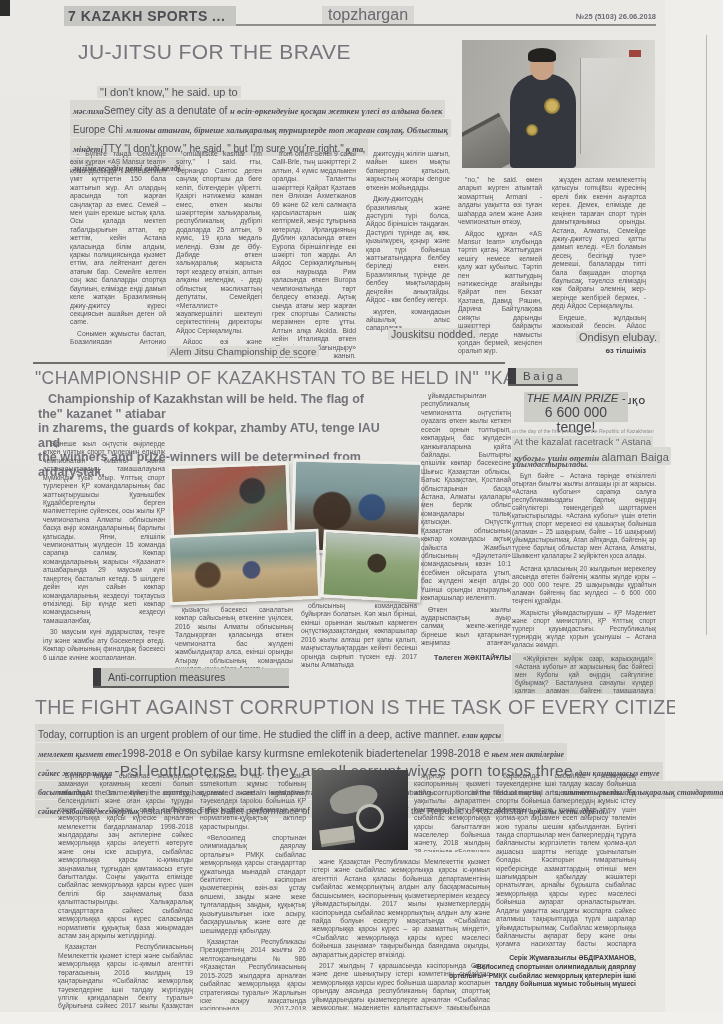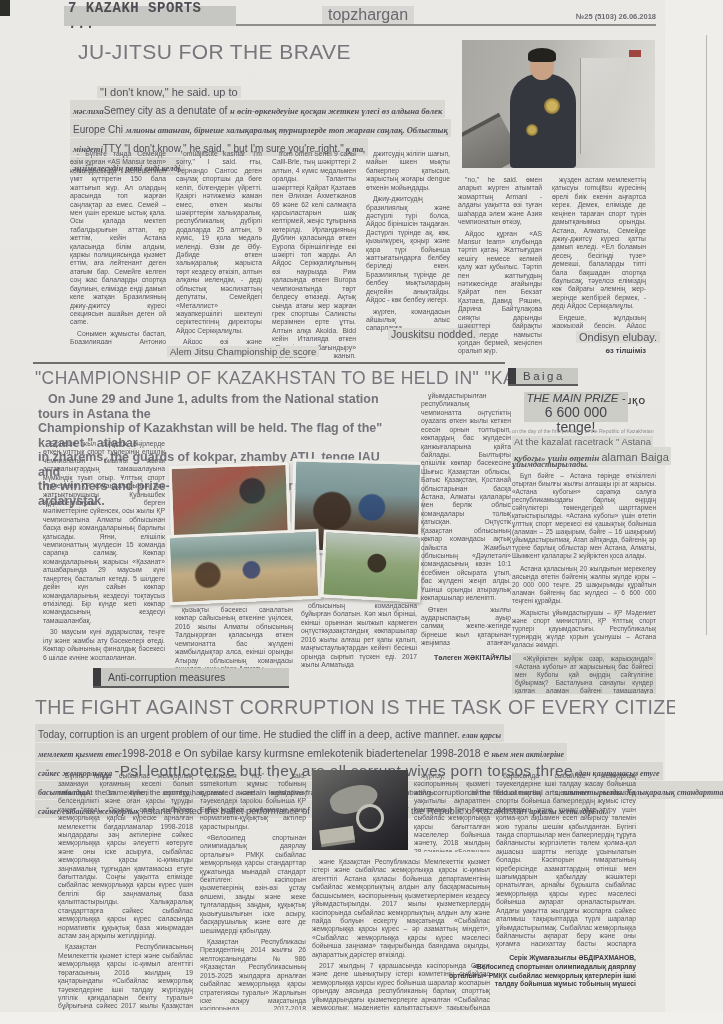--- a/index.html
+++ b/index.html
@@ -33,21 +33,21 @@
 <body>
 
 <div id="page">
 
   <div class="abs" style="left:0;top:0;width:10px;height:16px;background:#2c2c2a;"></div>
   <div class="abs" style="left:665px;top:0;width:58px;height:1024px;background:#efeeea;"></div>
   <div class="abs" style="left:706px;top:35px;width:1px;height:600px;background:#b9b8b4;"></div>
   <div class="abs" style="left:0;top:1012px;width:723px;height:12px;background:#f1f0ec;"></div>
 
   <div class="abs" style="left:64px;top:6px;width:172px;height:20px;background:#c6c6c2;display:flex;align-items:center;">
-    <span style="font-size:14px;font-weight:bold;color:#4d4d53;padding-left:4px;letter-spacing:.5px;font-family:Liberation Mono, monospace;">7 KAZAKH SPORTS ...</span>
+    <span style="font-size:14px;font-weight:bold;color:#4d4d53;padding-left:4px;letter-spacing:.5px;">7 KAZAKH SPORTS ...</span>
   </div>
   <div class="rule" style="left:236px;top:24px;width:420px;height:2px;"></div>
   <div class="abs" style="left:322px;top:6px;font-size:16px;color:#68686e;background:#d7d6d2;padding:0 6px;">topzhargan</div>
   <div class="abs" style="left:570px;top:12px;width:86px;font-size:7.5px;color:#6b6b71;text-align:right;font-weight:bold;">№25 (5103) 26.06.2018</div>
 
   <div class="h1" style="left:78px;top:40px;font-size:21px;">JU-JITSU FOR THE BRAVE</div>
   <div class="ov" style="left:97px;top:86px;font-size:11px;">"I don't know," he said. up to</div>
 
   <div class="abs lead-wrap" style="left:70px;top:100px;width:395px;">
     <span class="line"><span class="kz">мәслиха</span><span class="en">Semey city as a denutate of </span><span class="kz">н өсіп-өркендеуіне қосқан жеткен үлесі өз алдына бөлек</span></span>
@@ -96,21 +96,20 @@
   <div class="ov" style="left:388px;top:328px;font-size:10.5px;">Jouskitsu nodded.</div>
 
   <div class="abs ov" style="left:576px;top:331px;font-size:11px;">Ondisyn elubay.</div>
   <div class="abs byl" style="left:552px;top:346px;width:94px;text-align:right;font-size:7.5px;">өз тілшіміз</div>
   <div class="abs byl" style="left:552px;top:355px;width:94px;text-align:right;font-size:8.5px;letter-spacing:1px;margin-top:41px;">ШҚО</div>
 
   <div class="rule" style="left:33px;top:362px;width:472px;height:2px;background:#6f6f6c;"></div>
 
   <div class="h1" style="left:35px;top:368px;width:475px;font-size:17.5px;white-space:nowrap;overflow:hidden;">"CHAMPIONSHIP OF KAZAKHSTAN TO BE HELD IN" "KAZANAT"""</div>
   <div class="abs lead2" style="left:38px;top:392px;width:345px;">
-      <p>On June 29 and June 1, adults from the National station tours in Astana the</p>
       <p>Championship of Kazakhstan will be held. The flag of the" kazanet " atiabar</p>
       <p>in zharems, the guards of kokpar, zhamby ATU, tenge IAU and</p>
       <p>the winners and prize-winners will be determined from ardarystak.</p>
     </div>
 
   <div class="col" style="left:43px;top:440px;width:122px;height:220px;">
       <p>Бірнеше жыл оңтүстік өңірлерде өткен ұлттық спорт түрлерінің елшілік чемпионатын биылғы жылы астаналықтардың тамашалауына мүмкіндік туып отыр. Ұлттық спорт түрлерінен ҚР командаларының бас жаттықтырушысы Қуанышбек Құдайбергенұлы берген мәліметтеріне сүйенсек, осы жылы ҚР чемпионатына Алматы облысынан басқа өңір командаларының барлығы қатысады. Яғни, елішілік чемпионаттың жүлдесін 15 команда сарапқа салмақ. Көкпар командаларының жарысы «Қазанат» атшабарында 29 маусым күні таңертең басталып кетеді. 5 шілдеге дейін күн сайын көкпар командаларының кездесуі тоқтаусыз өткізіледі. Бір күнде жеті көкпар командасының кездесуі тамашаланбақ.</p>
       <p>30 маусым күні аударыспақ, теңге ілу және жамбы ату бәсекелері өтеді. Көкпар ойынының финалдық бәсекесі 6 шілде күніне жоспарланған.</p>
     </div>
 

